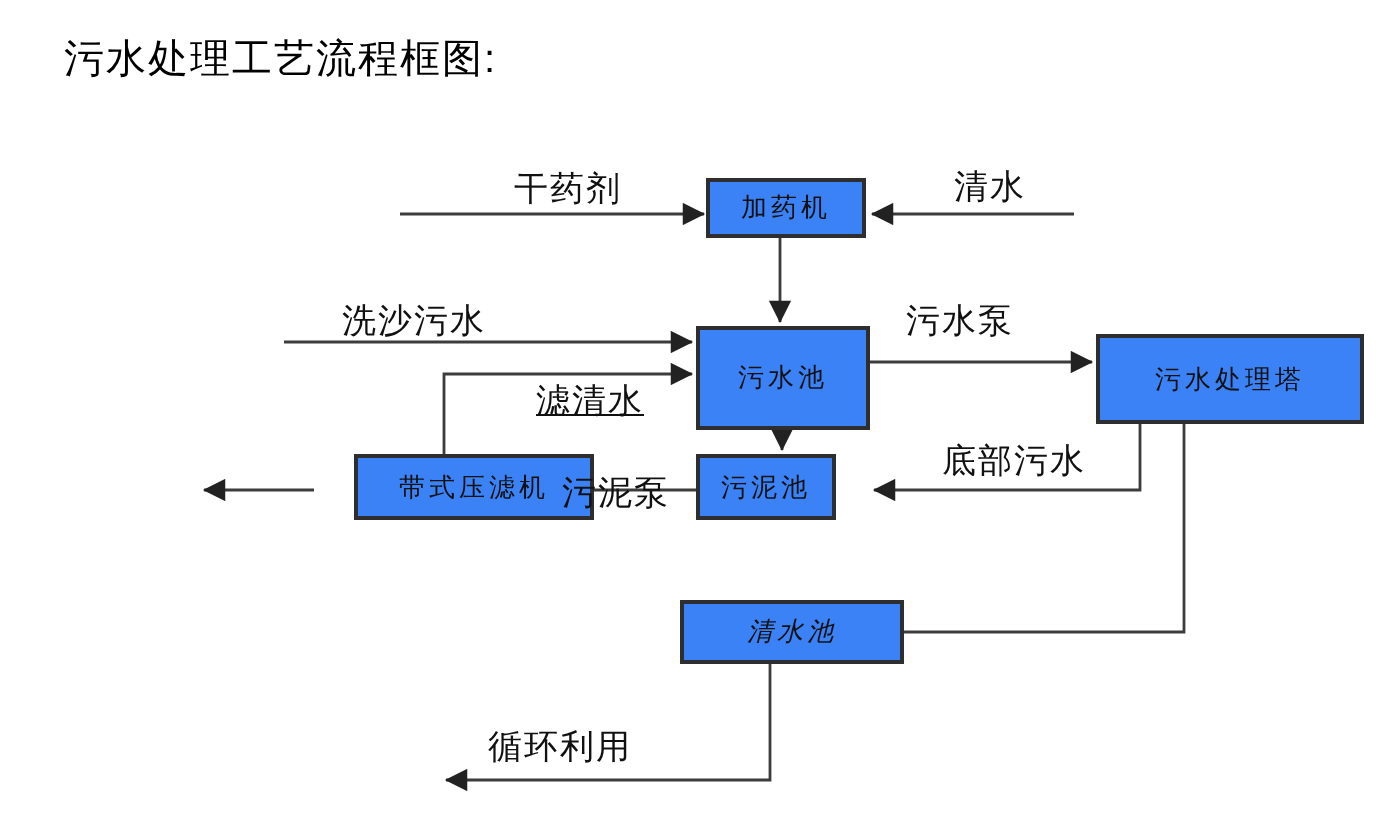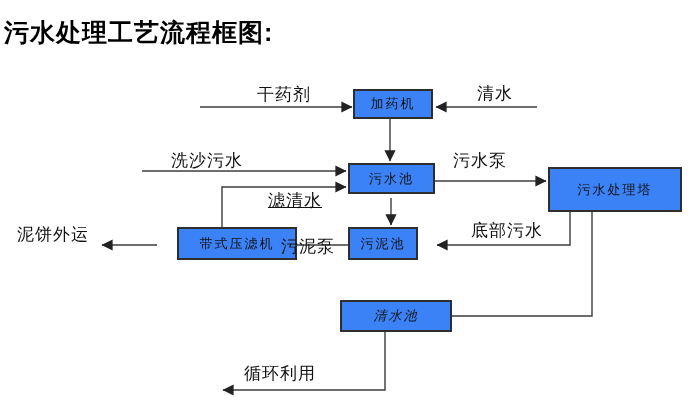--- a/index.html
+++ b/index.html
@@ -1,22 +1,22 @@
 <!DOCTYPE html>
 <html><head>
 <meta charset="utf-8">
 <style>
   html,body{margin:0;padding:0;background:#fff;}
   .canvas{
     position:relative;width:700px;height:420px;background:#fff;overflow:hidden;
     font-family:"Liberation Sans",sans-serif;color:#111;
   }
   .page-title{
-    position:absolute;left:4px;top:16px;
-    font-size:25px;font-weight:bold;letter-spacing:1px;color:#000;white-space:nowrap;
+    position:absolute;left:32px;top:16px;
+    font-size:20px;font-weight:normal;letter-spacing:1px;color:#000;white-space:nowrap;
   }
   .wires{position:absolute;left:0;top:0;width:700px;height:420px;}
   .node{
     position:absolute;box-sizing:border-box;border:2px solid #2e2e2e;background:#3b82f6;
     display:flex;align-items:center;justify-content:center;
     font-size:13px;letter-spacing:2px;white-space:nowrap;
   }
   .lbl{
     position:absolute;font-size:17px;letter-spacing:1px;white-space:nowrap;
   }
@@ -43,41 +43,40 @@
     <path d="M391,198 L391,225" marker-end="url(#ah)"></path>
     <path d="M570,198 L570,245 L437,245" marker-end="url(#ah)"></path>
     <path d="M592,198 L592,316 L435,316" marker-end="url(#ah)"></path>
     <path d="M348,245 L280,245" marker-end="url(#ah)"></path>
     <path d="M157,245 L102,245" marker-end="url(#ah)"></path>
     <path d="M385,332 L385,390 L223,390" marker-end="url(#ah)"></path>
   </svg>
 
   <div class="node" style="left:353px;top:89px;width:80px;height:30px;">加药机</div>
 
-  <div class="node" style="left:348px;top:163px;width:87px;height:31px;">污水池</div>
+  <div class="node" style="left:348px;top:163px;width:87px;height:52px;">污水池</div>
 
   <div class="node" style="left:548px;top:167px;width:134px;height:45px;">污水处理塔</div>
 
   <div class="node" style="left:348px;top:227px;width:70px;height:33px;">污泥池</div>
 
   <div class="node" style="left:157px;top:227px;width:120px;height:33px;margin-left:20px;">带式压滤机</div>
 
   <div class="node" style="left:340px;top:300px;width:112px;height:32px;font-style:italic;">清水池</div>
 
   <div class="lbl" style="left:257px;top:83px;">干药剂</div>
 
   <div class="lbl" style="left:477px;top:82px;">清水</div>
 
   <div class="lbl" style="left:171px;top:149px;">洗沙污水</div>
 
   <div class="lbl" style="left:453px;top:149px;">污水泵</div>
 
   <div class="lbl" style="left:268px;top:189px;text-decoration:underline;">滤清水</div>
 
-  <div class="lbl" style="left:17px;top:223px;">泥饼外运</div>
 
   <div class="lbl" style="left:281px;top:235px;">污泥泵</div>
 
   <div class="lbl" style="left:471px;top:219px;">底部污水</div>
 
   <div class="lbl" style="left:244px;top:362px;">循环利用</div>
 
 </div>
 
 </body></html>

